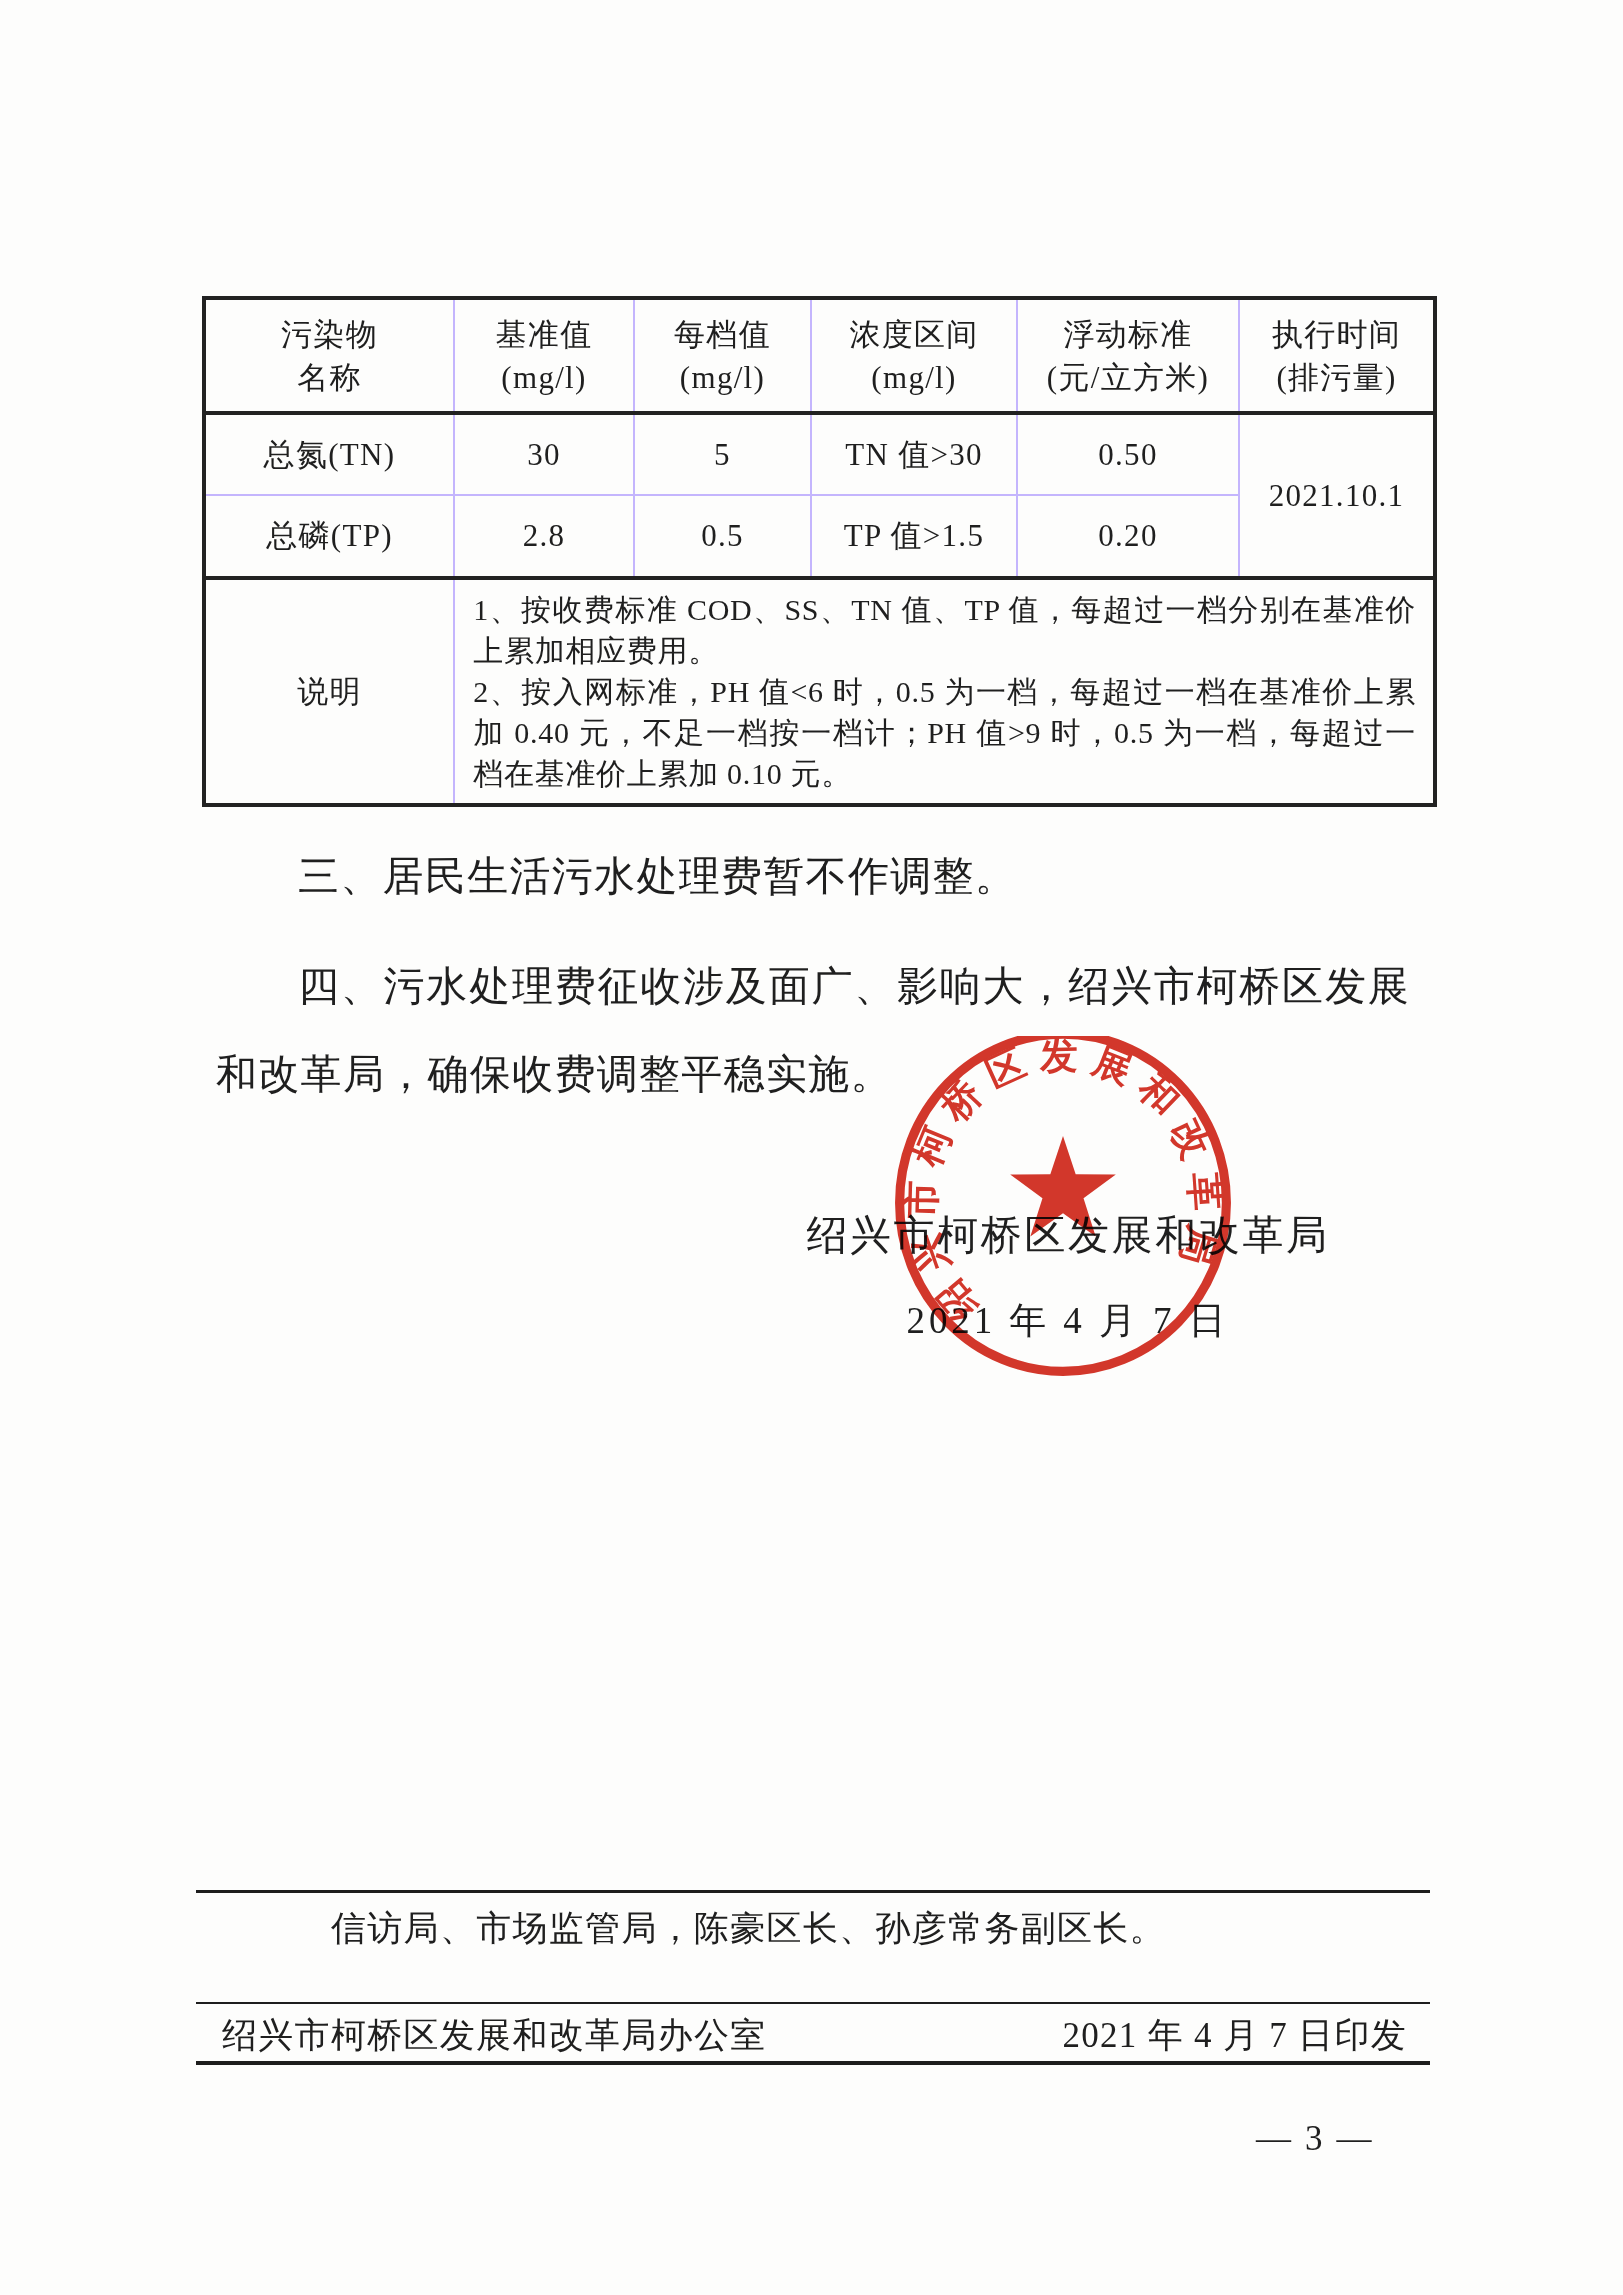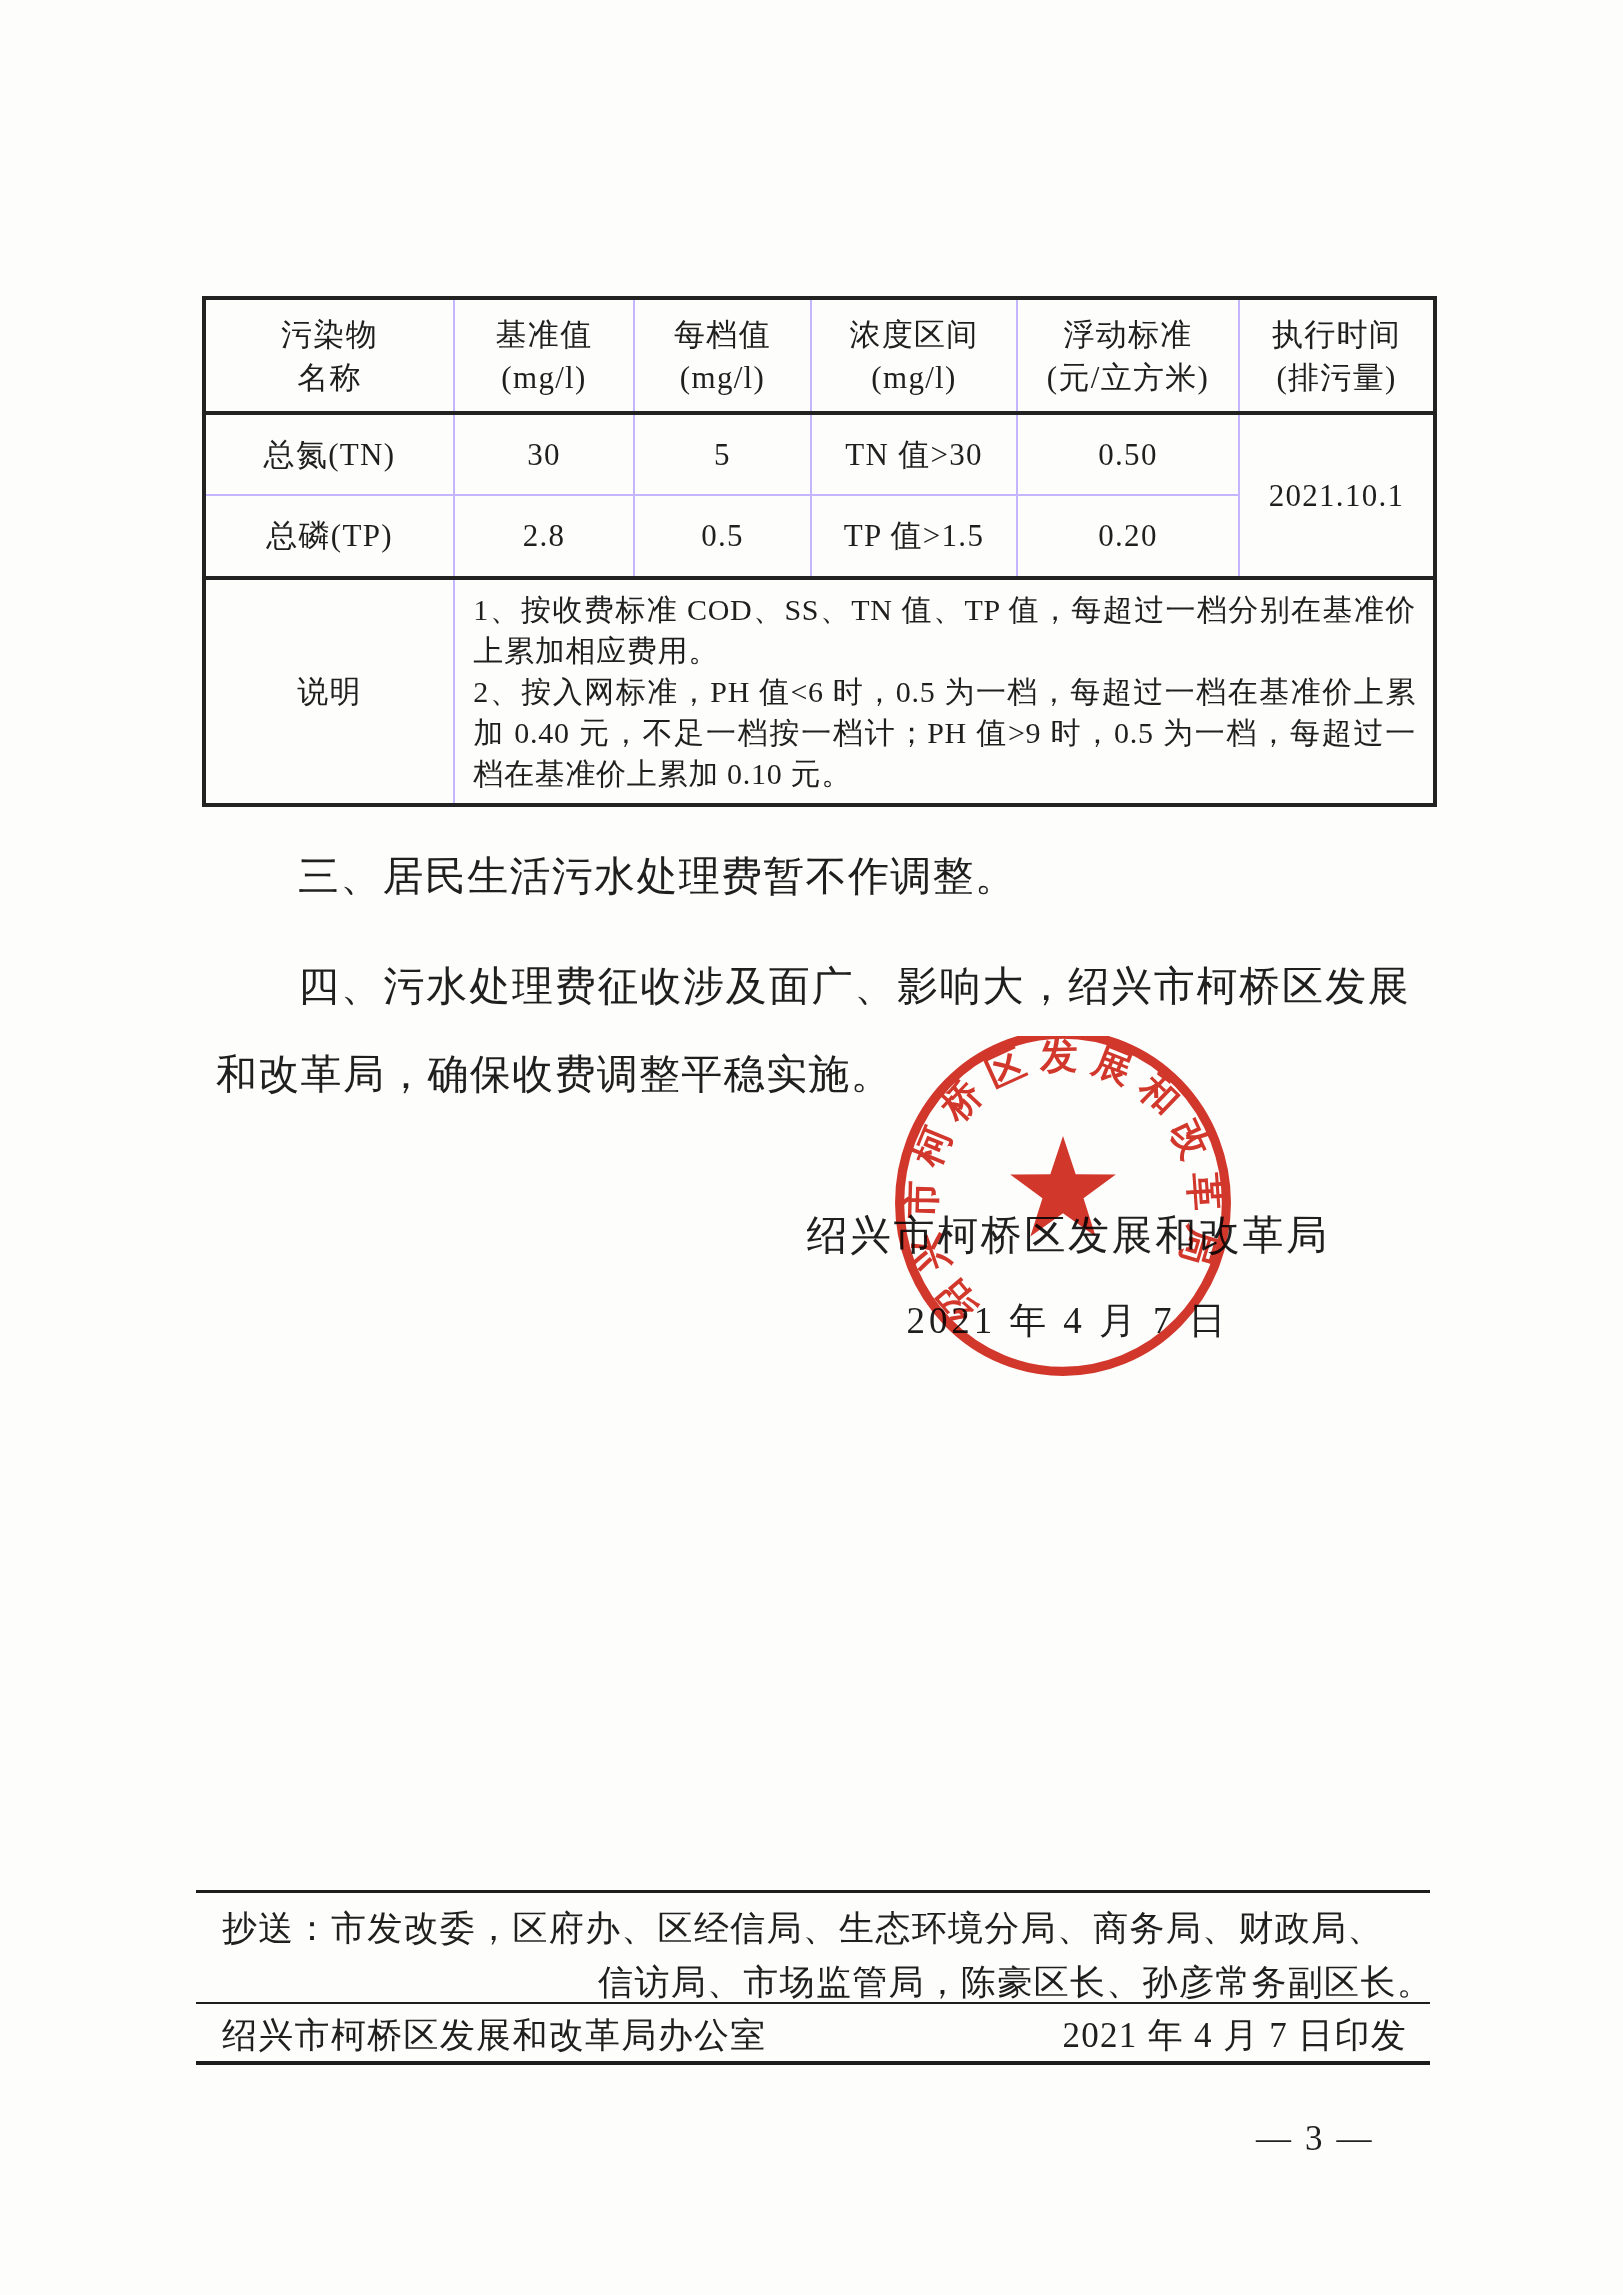--- a/index.html
+++ b/index.html
@@ -60,21 +60,21 @@
   }
 
   
   .rule { position:absolute; left:196px; width:1234px; background:#1d1d1d; }
   .rule-a { top:1890px; height:2.6px; }
   .rule-b { top:2002px; height:2px; }
   .rule-c { top:2061px; height:3.9px; }
 
   .cc-block { position:absolute; left:222px; top:1902px; width:1211px; font-size:35px; }
   .cc-line { line-height:54px; letter-spacing:1.3px; white-space:nowrap; }
-  .cc-line2 { padding-left:109px;text-align:right; }
+  .cc-line2 { padding-left:109px; }
 
   .office-row {
     position:absolute; left:222px; top:2015px; width:1185px;
     display:flex; justify-content:space-between;
     font-size:35px; line-height:42px; letter-spacing:1.3px; white-space:nowrap;text-align:center;
   }
 
   .page-num {
     position:absolute; left:1217px; top:2119px; width:196px;
     text-align:center; font-size:35px; letter-spacing:2.6px; white-space:nowrap;
@@ -143,21 +143,20 @@
     <ellipse cx="280" cy="255" rx="250" ry="258" fill="none" stroke="#d1271a" stroke-width="14"></ellipse>
     <polygon fill="#d1271a" points="280,153 299.4,211.3 360.8,211.7 311.4,248.2 330,306.8 280,271 230,306.8 248.6,248.2 199.2,211.7 260.6,211.3"></polygon>
     <text fill="#d1271a" font-size="58" font-weight="bold" font-family="'Liberation Serif','DejaVu Serif',serif" letter-spacing="2">
       <textPath href="#sealArc" startOffset="0" textLength="900" lengthAdjust="spacing">绍兴市柯桥区发展和改革局</textPath>
     </text>
   </svg>
 
   <div class="rule rule-a"></div>
 
   <div class="cc-block">
-    <div class="cc-line"><span>抄送：</span><span>市发改委，区府办、区经信局、生态环境分局、商务局、财政局、</span></div>
     <div class="cc-line cc-line2"><span>信访局、市场监管局，陈豪区长、孙彦常务副区长。</span></div>
   </div>
 
   <div class="rule rule-b"></div>
 
   <div class="office-row">
     <span>绍兴市柯桥区发展和改革局办公室</span>
     <span>2021 年 4 月 7 日印发</span>
   </div>
 

